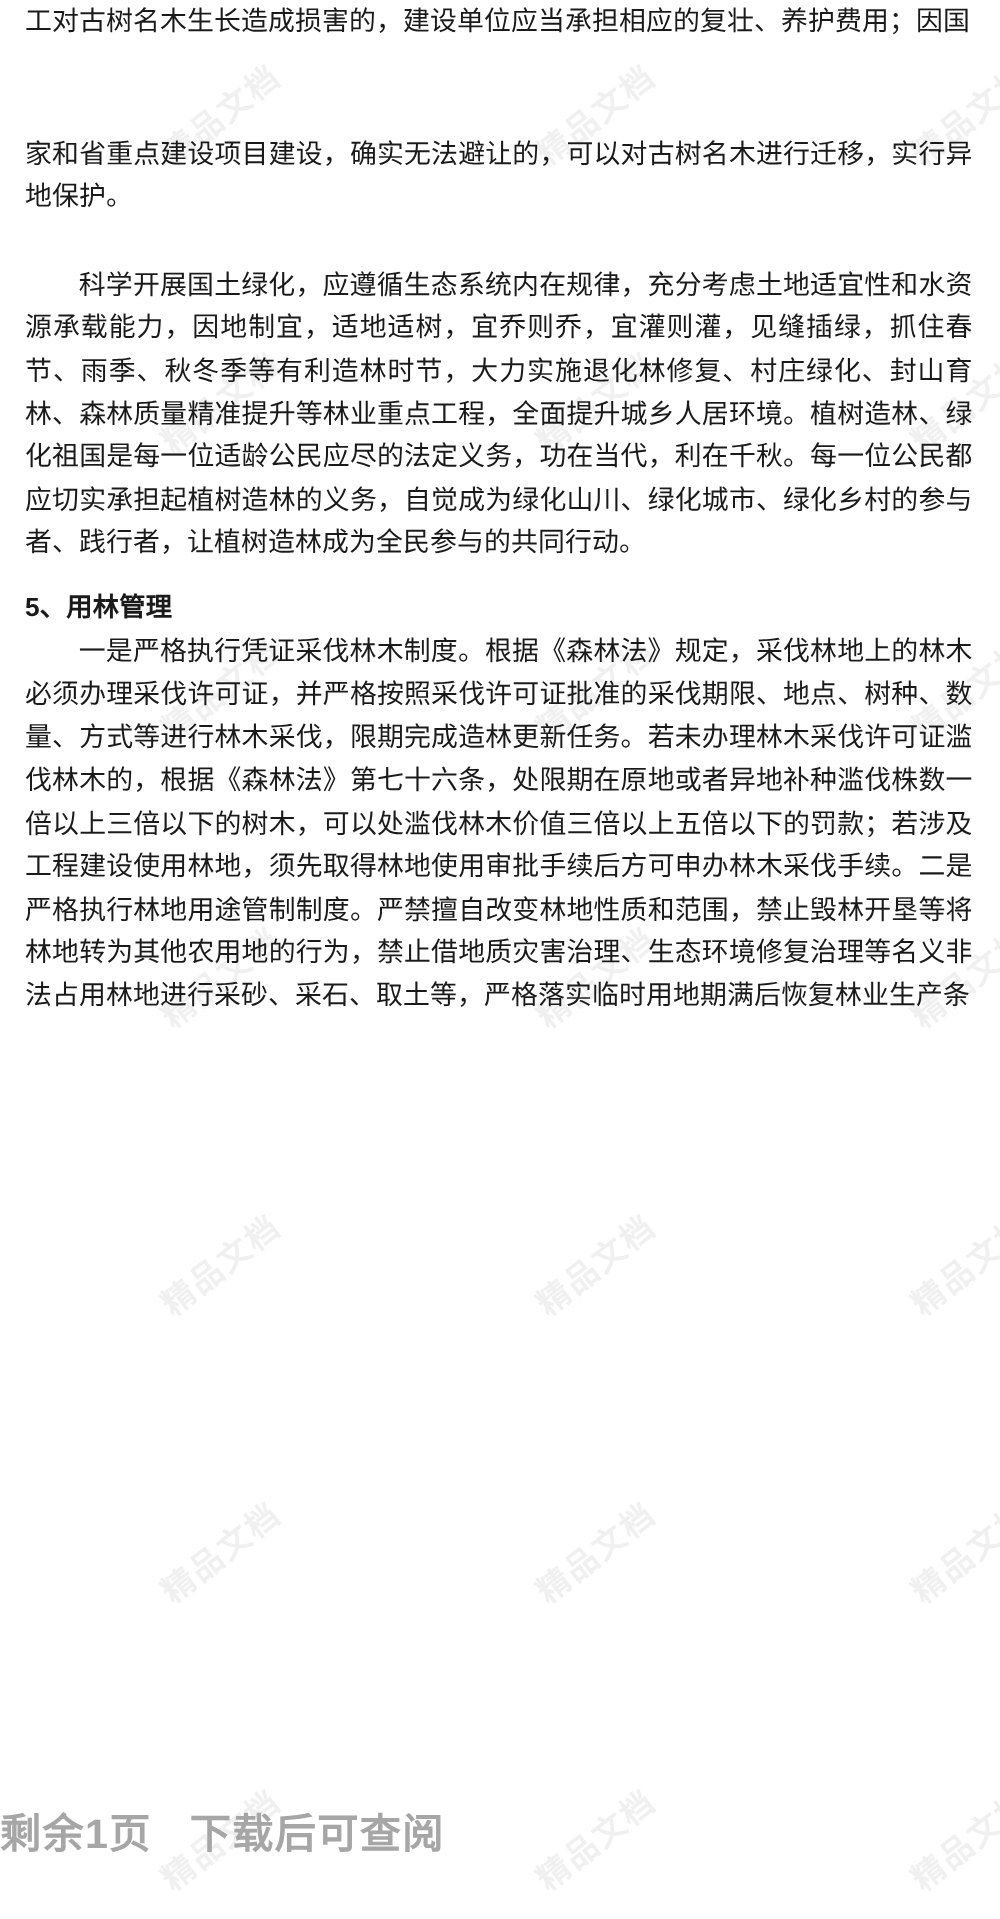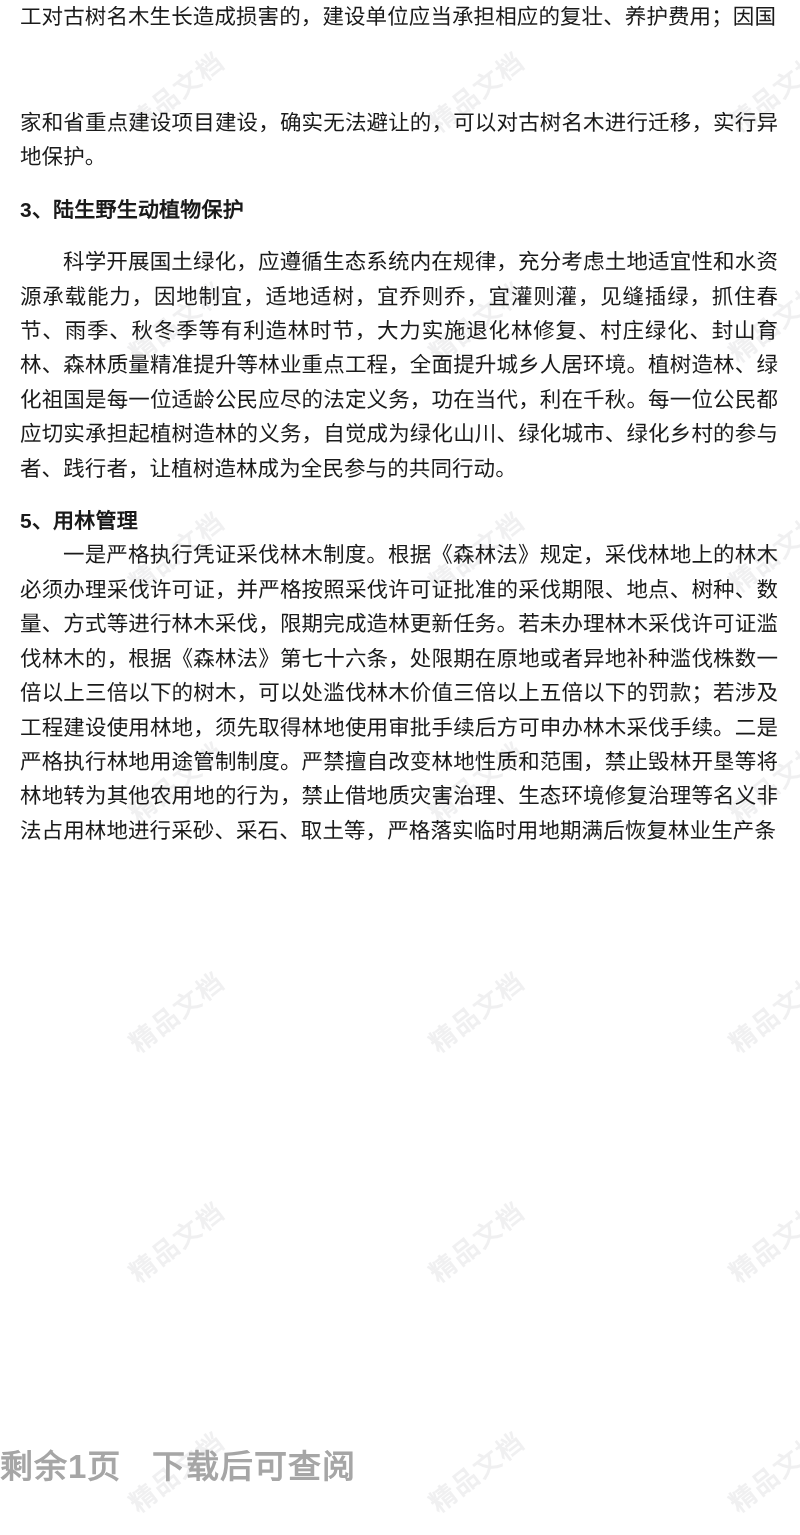--- a/index.html
+++ b/index.html
@@ -128,21 +128,20 @@
       <span class="watermark" style="left: 720px; top: 1490px;">精品文档</span>
     </div>
 
   <div class="doc-segment seg-a" id="segment-top">
       <p class="para noindent">前制定古树名木保护方案，并报县级人民政府古树名木主管部门备案；因建设施工对古树名木生长造成损害的，建设单位应当承担相应的复壮、养护费用；因国</p>
     </div>
 
   <div class="doc-segment seg-b" id="segment-main">
       <p class="para noindent">家和省重点建设项目建设，确实无法避让的，可以对古树名木进行迁移，实行异地保护。</p>
       <div class="gap-before-heading"></div>
-      <h3 class="heading">3、陆生野生动植物保护</h3>
       <div class="gap-before-heading"></div>
       <p class="para">科学开展国土绿化，应遵循生态系统内在规律，充分考虑土地适宜性和水资源承载能力，因地制宜，适地适树，宜乔则乔，宜灌则灌，见缝插绿，抓住春节、雨季、秋冬季等有利造林时节，大力实施退化林修复、村庄绿化、封山育林、森林质量精准提升等林业重点工程，全面提升城乡人居环境。植树造林、绿化祖国是每一位适龄公民应尽的法定义务，功在当代，利在千秋。每一位公民都应切实承担起植树造林的义务，自觉成为绿化山川、绿化城市、绿化乡村的参与者、践行者，让植树造林成为全民参与的共同行动。</p>
       <div class="gap-before-heading"></div>
       <h3 class="heading">5、用林管理</h3>
       <p class="para">一是严格执行凭证采伐林木制度。根据《森林法》规定，采伐林地上的林木必须办理采伐许可证，并严格按照采伐许可证批准的采伐期限、地点、树种、数量、方式等进行林木采伐，限期完成造林更新任务。若未办理林木采伐许可证滥伐林木的，根据《森林法》第七十六条，处限期在原地或者异地补种滥伐株数一倍以上三倍以下的树木，可以处滥伐林木价值三倍以上五倍以下的罚款；若涉及工程建设使用林地，须先取得林地使用审批手续后方可申办林木采伐手续。二是严格执行林地用途管制制度。严禁擅自改变林地性质和范围，禁止毁林开垦等将林地转为其他农用地的行为，禁止借地质灾害治理、生态环境修复治理等名义非法占用林地进行采砂、采石、取土等，严格落实临时用地期满后恢复林业生产条</p>
     </div>
 
   <div class="footer-teaser">
     <span class="teaser-text">剩余1页</span><span class="teaser-text">   </span><span class="teaser-text">下载后可查阅</span>
   </div>

